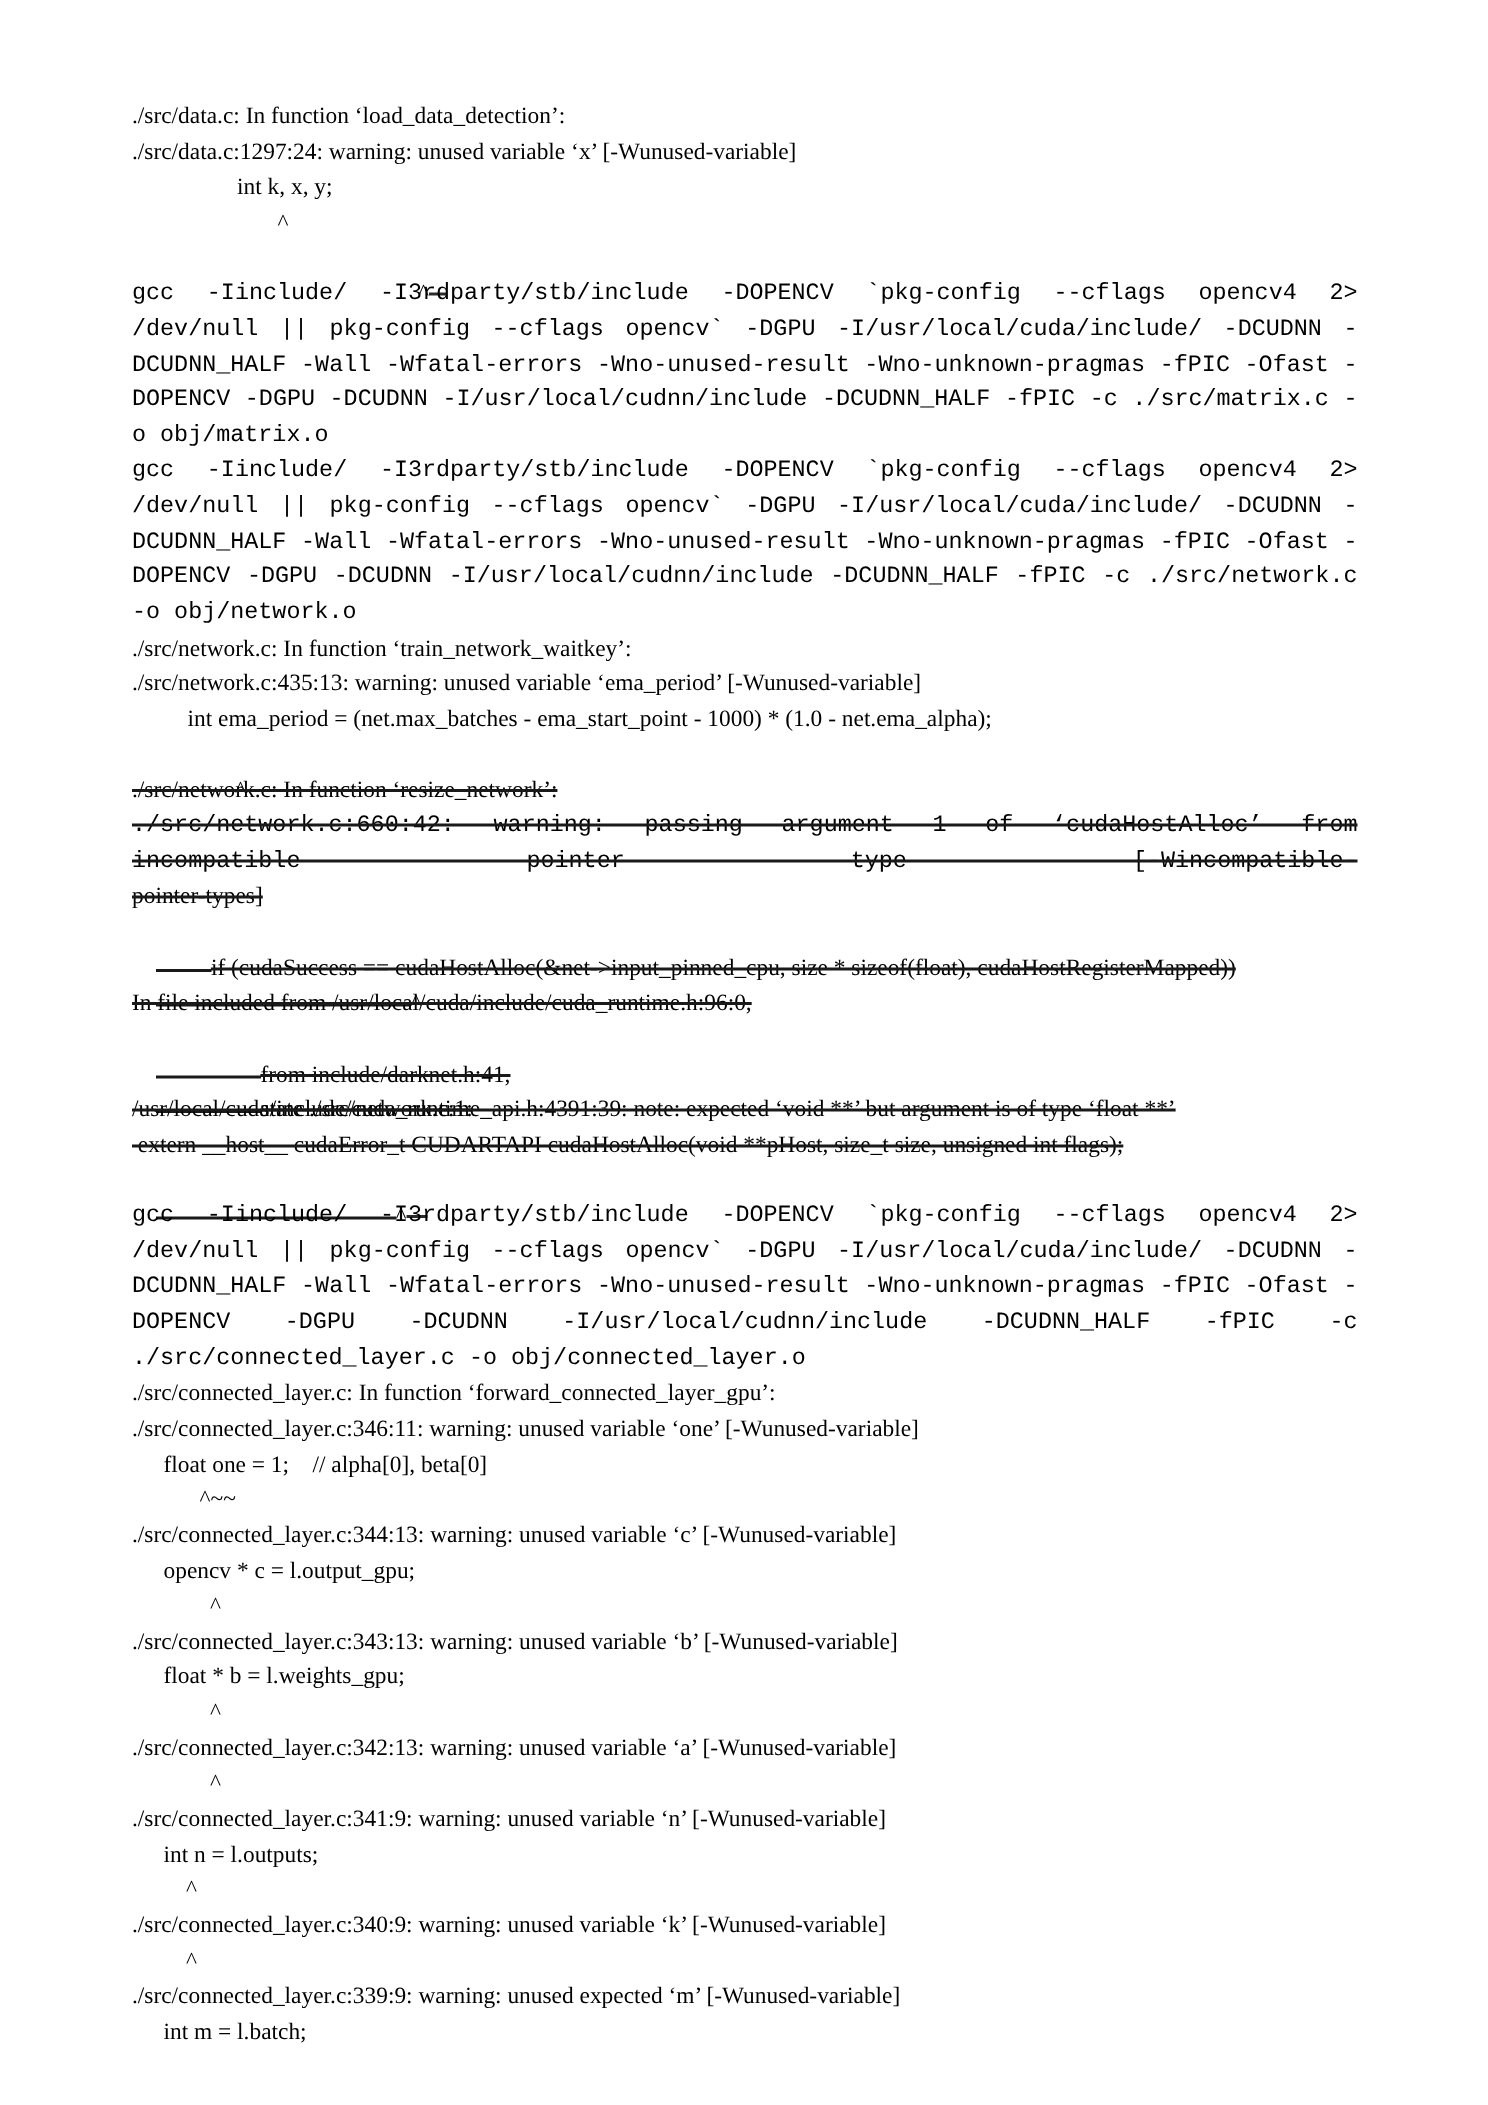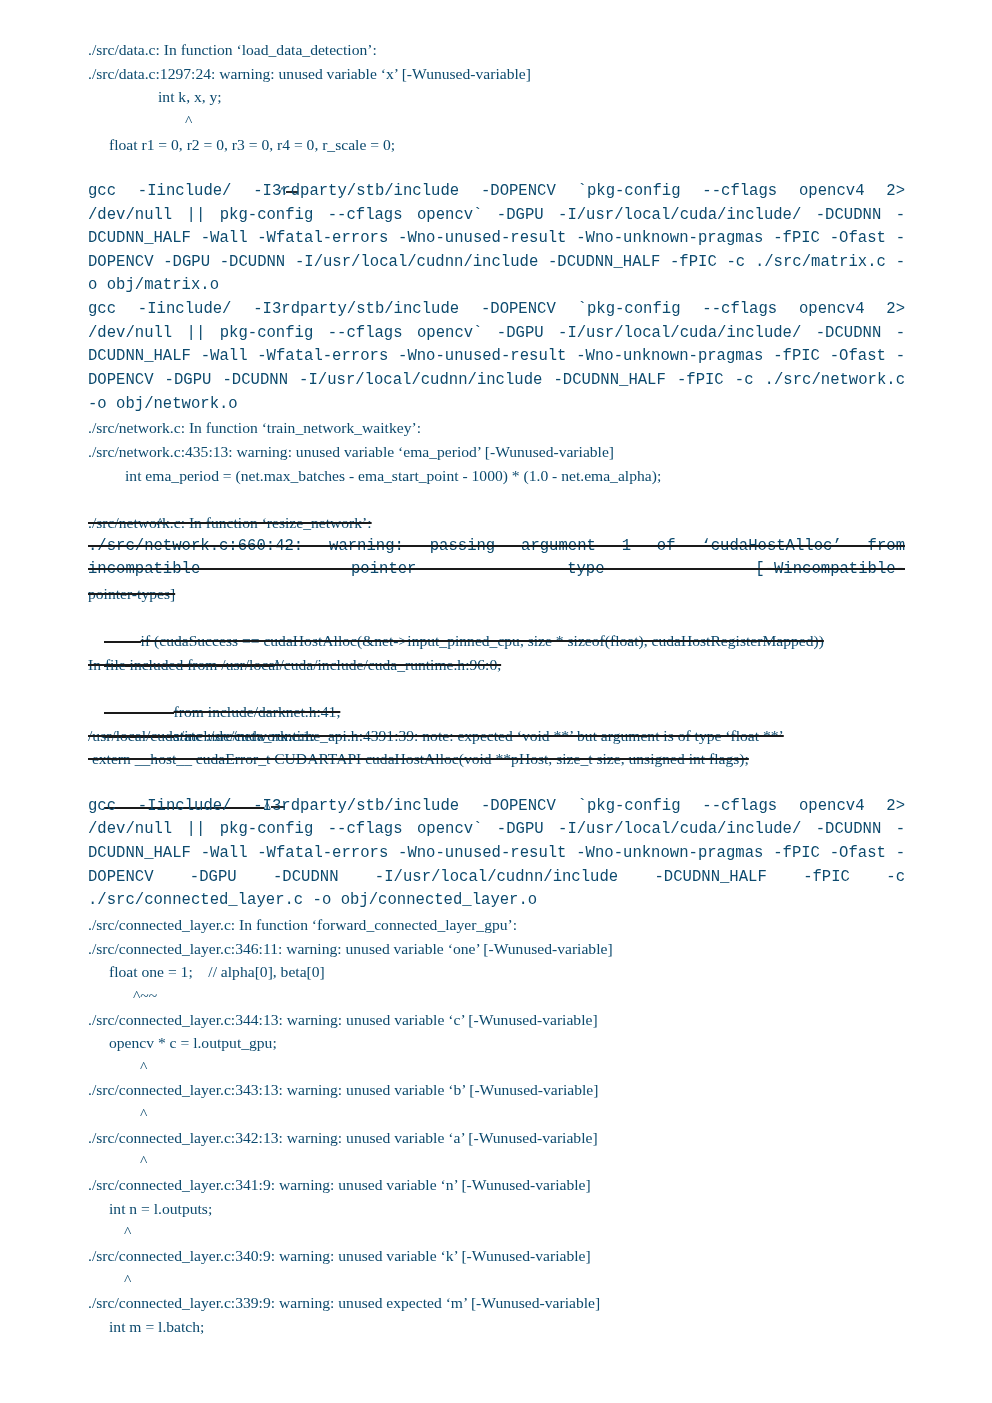--- a/index.html
+++ b/index.html
@@ -9,26 +9,26 @@
     }
     body {
       width: 992px;
       height: 1403px;
       overflow: hidden;
       position: relative;
     }
     .page {
       position: absolute;
       left: 88px;
-      top: 38px;
+      top: 66px;
       width: 817px;
       font-family: "Liberation Serif", "DejaVu Serif", serif;
       font-size: 15.6px;
       line-height: 23.65px;
-      color: #0c4a6e;
+      color: #000000;
     }
     .line {
       white-space: pre;
       height: 23.65px;
       position: relative;
     }
     .wrap {
       white-space: normal;
       text-align: justify;
       text-align-last: left;
@@ -60,21 +60,20 @@
   </style>
 </head>
 <body>
 
 <div class="page">
 
   <div class="line">./src/data.c: In function ‘load_data_detection’:</div>
   <div class="line">./src/data.c:1297:24: warning: unused variable ‘x’ [-Wunused-variable]</div>
   <div class="line" style="padding-left:70px">int k, x, y;</div>
   <div class="line" style="padding-left:97px">^</div>
-  <div class="line" style="padding-left:21px">float r1 = 0, r2 = 0, r3 = 0, r4 = 0, r_scale = 0;</div>
   <div class="line" style="padding-left:175px">
     <span class="caret">^</span><span class="tilde-line" style="width:12px"></span>
   </div>
 
   <div class="line wrap">gcc -Iinclude/ -I3rdparty/stb/include -DOPENCV `pkg-config --cflags opencv4 2&gt; /dev/null || pkg-config --cflags opencv` -DGPU -I/usr/local/cuda/include/ -DCUDNN -DCUDNN_HALF -Wall -Wfatal-errors -Wno-unused-result -Wno-unknown-pragmas -fPIC -Ofast -DOPENCV -DGPU -DCUDNN -I/usr/local/cudnn/include -DCUDNN_HALF -fPIC -c ./src/matrix.c -o obj/matrix.o</div>
 
   <div class="line wrap" style="text-align-last:left">gcc -Iinclude/ -I3rdparty/stb/include -DOPENCV `pkg-config --cflags opencv4 2&gt; /dev/null || pkg-config --cflags opencv` -DGPU -I/usr/local/cuda/include/ -DCUDNN -DCUDNN_HALF -Wall -Wfatal-errors -Wno-unused-result -Wno-unknown-pragmas -fPIC -Ofast -DOPENCV -DGPU -DCUDNN -I/usr/local/cudnn/include -DCUDNN_HALF -fPIC -c ./src/network.c -o obj/network.o</div>
 
   <div class="line">./src/network.c: In function ‘train_network_waitkey’:</div>
   <div class="line">./src/network.c:435:13: warning: unused variable ‘ema_period’ [-Wunused-variable]</div>
@@ -110,20 +109,21 @@
   <div class="line">./src/connected_layer.c: In function ‘forward_connected_layer_gpu’:</div>
   <div class="line">./src/connected_layer.c:346:11: warning: unused variable ‘one’ [-Wunused-variable]</div>
   <div class="line" style="padding-left:21px">float one = 1;    // alpha[0], beta[0]</div>
   <div class="line" style="padding-left:45px">^~~</div>
 
   <div class="line">./src/connected_layer.c:344:13: warning: unused variable ‘c’ [-Wunused-variable]</div>
   <div class="line" style="padding-left:21px">opencv * c = l.output_gpu;</div>
   <div class="line" style="padding-left:52px">^</div>
 
   <div class="line">./src/connected_layer.c:343:13: warning: unused variable ‘b’ [-Wunused-variable]</div>
+  <div class="line" style="padding-left:21px">float * b = l.weights_gpu;</div>
   <div class="line" style="padding-left:52px">^</div>
 
   <div class="line">./src/connected_layer.c:342:13: warning: unused variable ‘a’ [-Wunused-variable]</div>
   <div class="line" style="padding-left:52px">^</div>
 
   <div class="line">./src/connected_layer.c:341:9: warning: unused variable ‘n’ [-Wunused-variable]</div>
   <div class="line" style="padding-left:21px">int n = l.outputs;</div>
   <div class="line" style="padding-left:36px">^</div>
 
   <div class="line">./src/connected_layer.c:340:9: warning: unused variable ‘k’ [-Wunused-variable]</div>

